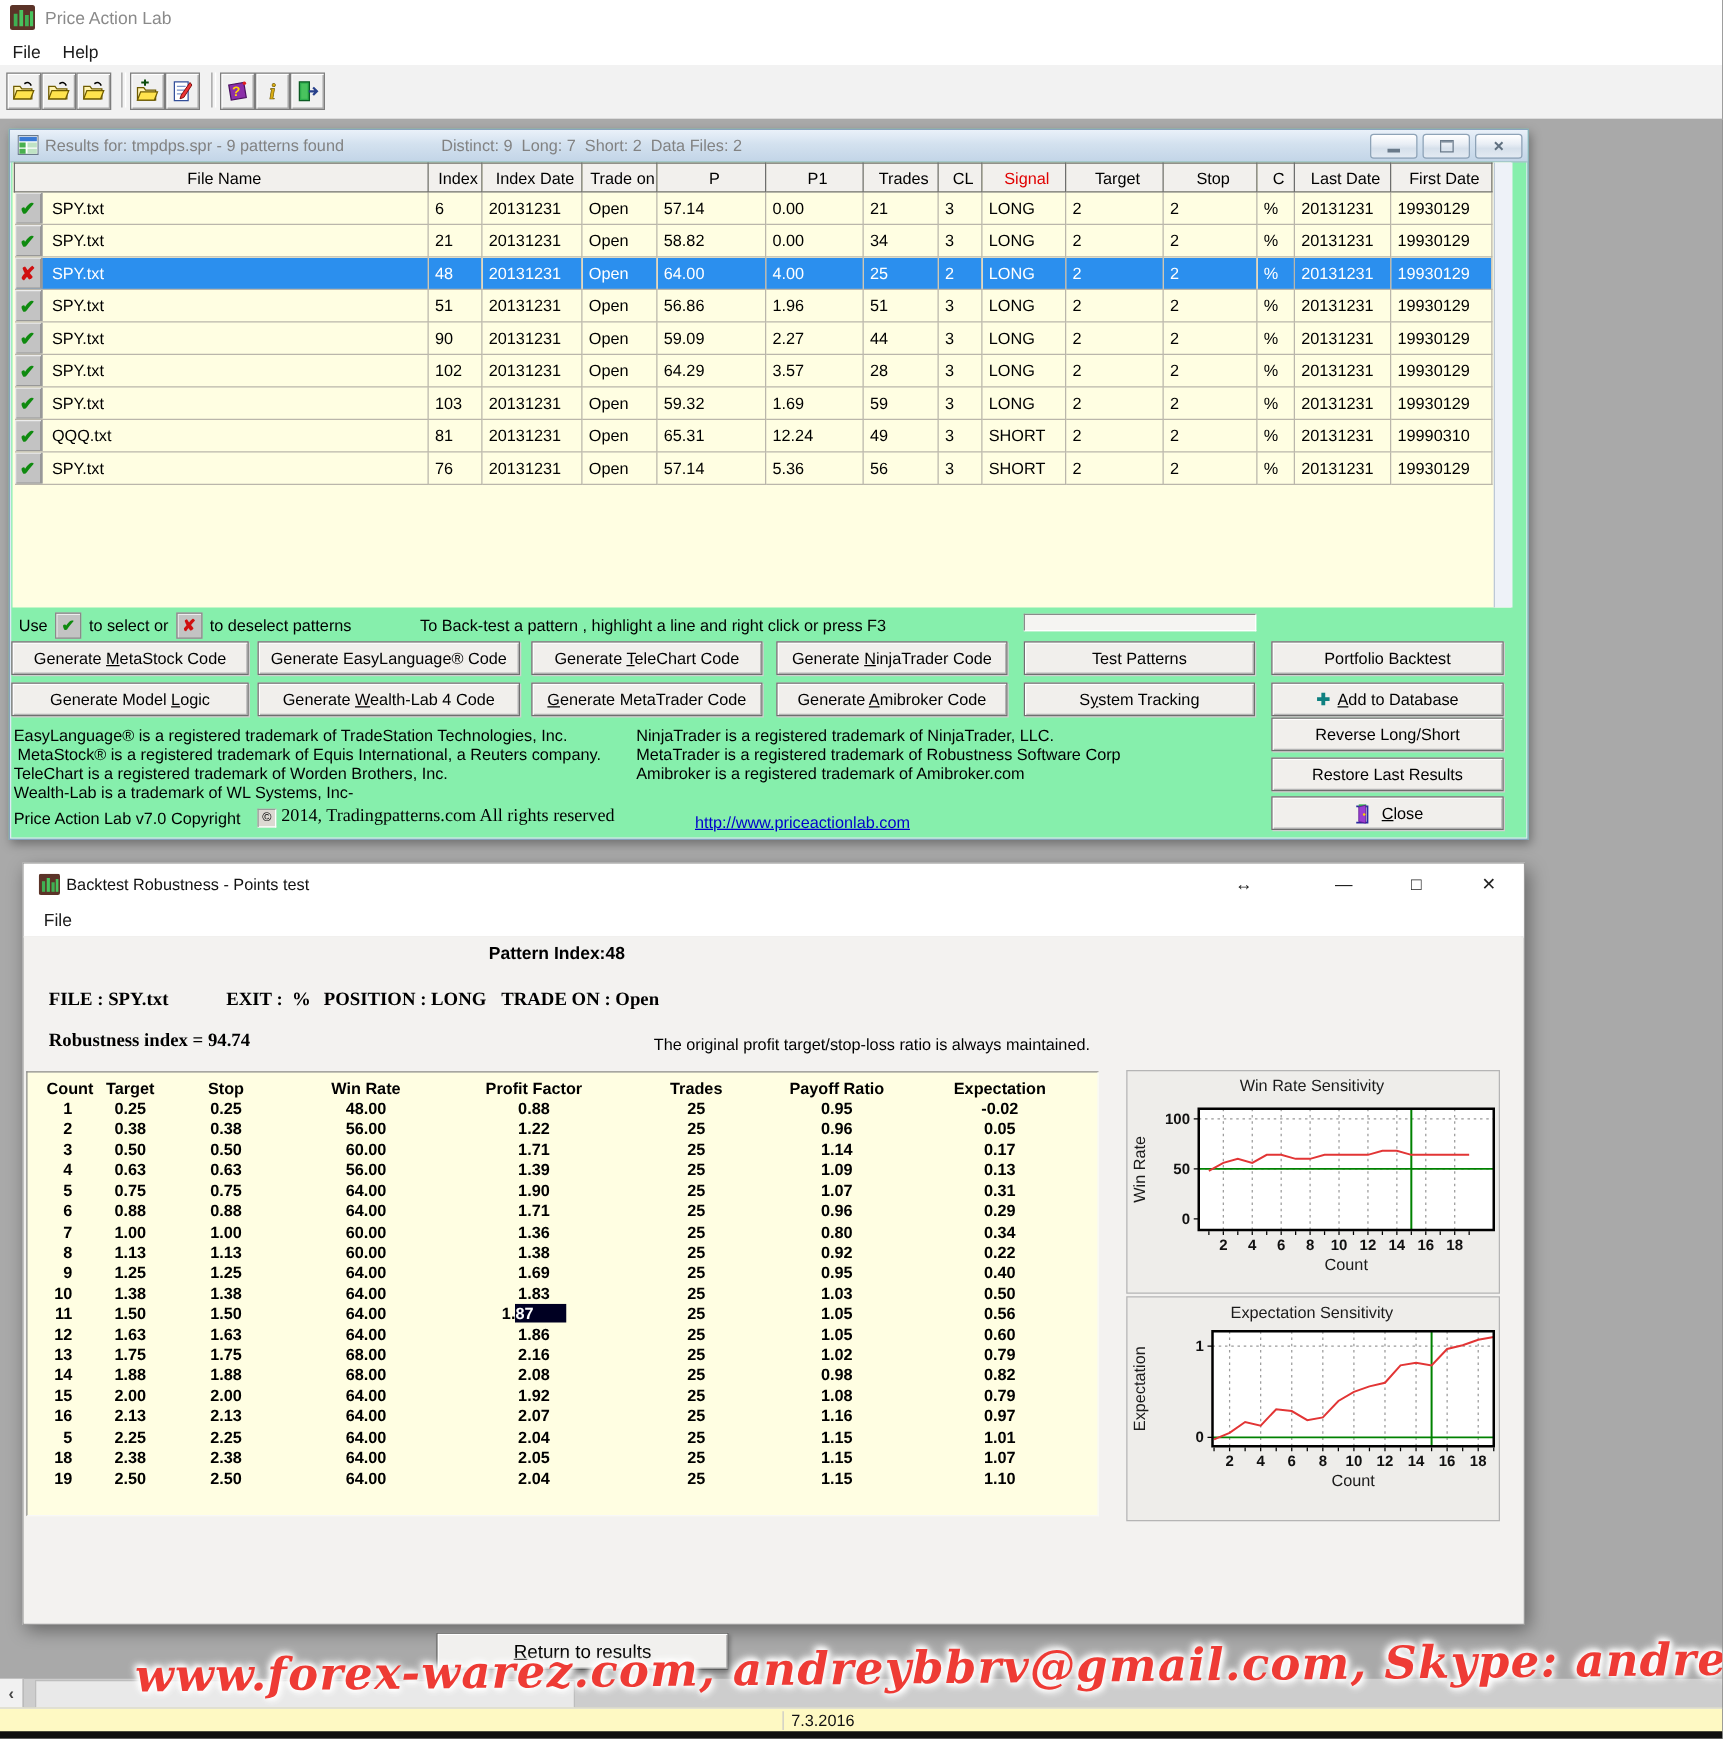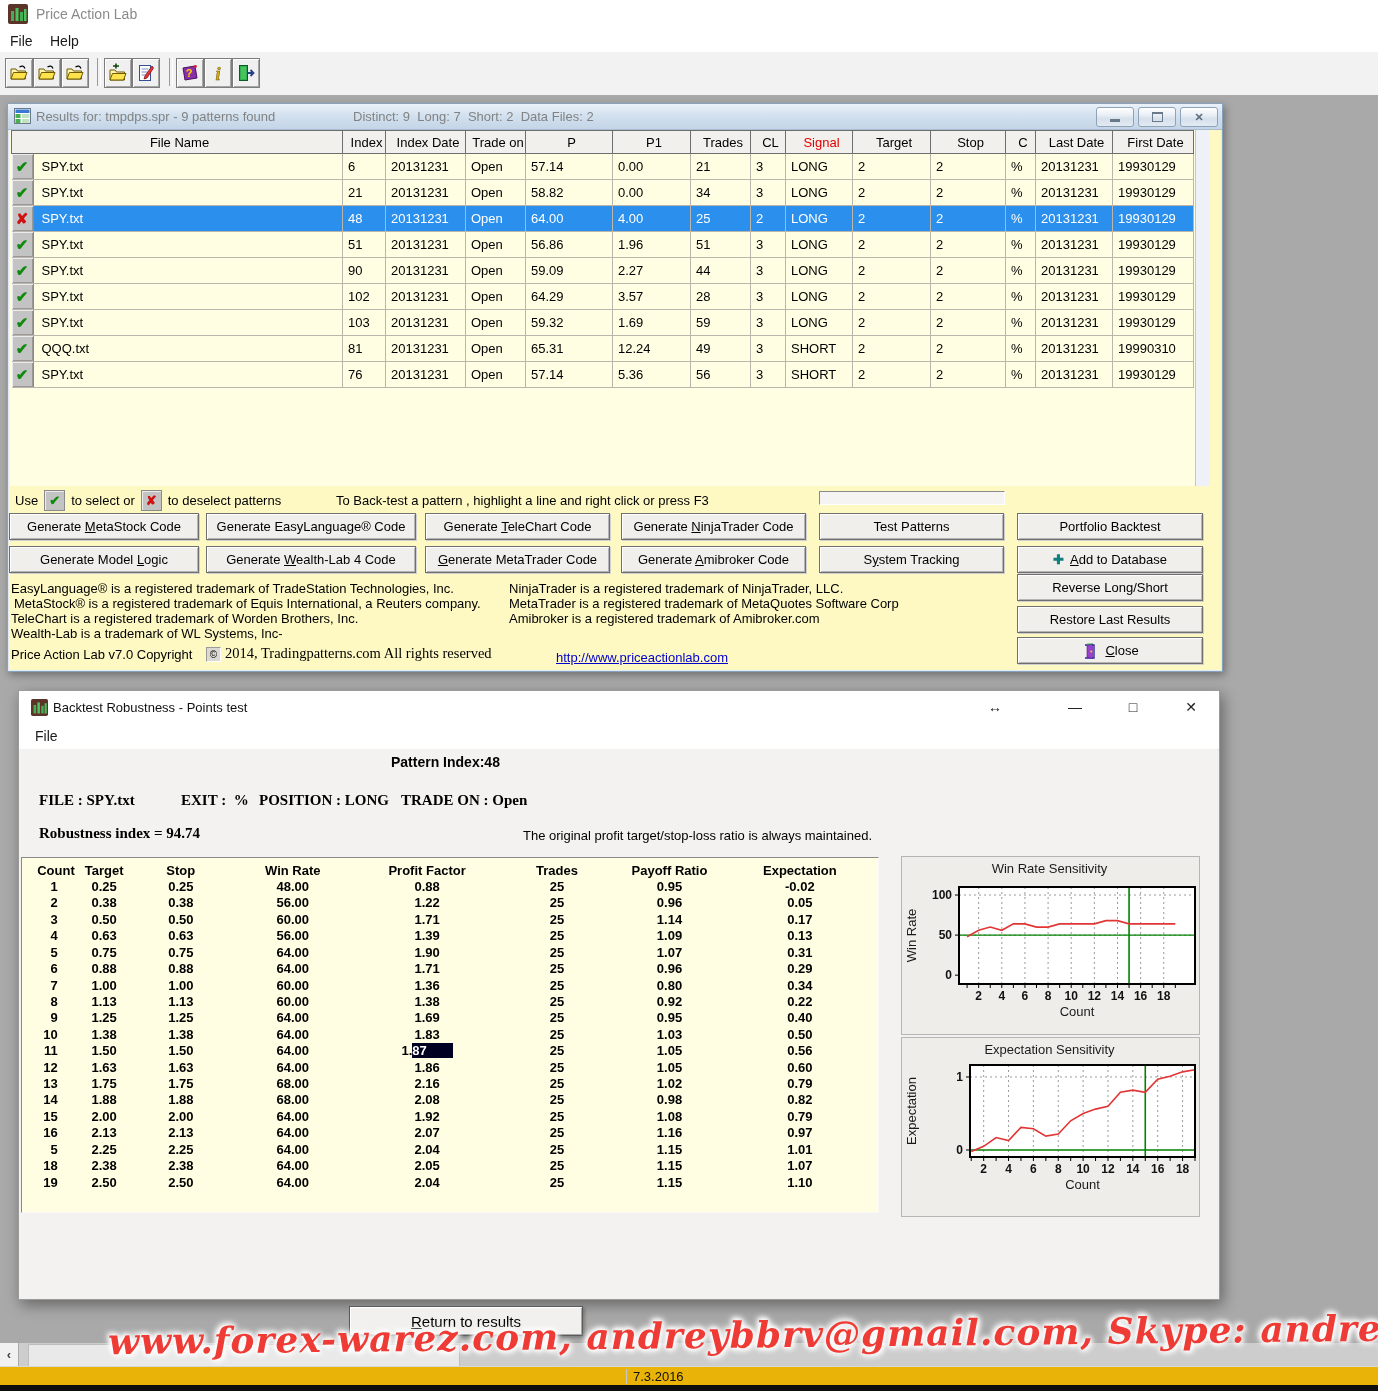--- a/index.html
+++ b/index.html
@@ -12,21 +12,21 @@
   .app-title{position:absolute;left:36px;top:6px;font-size:14px;color:#8a8a8a;}
   .app-menubar{position:absolute;left:0;top:28px;width:100%;height:24px;background:#fff;}
   .menu-item{position:absolute;top:3px;font-size:14px;color:#1a1a1a;padding:2px 6px;}
   .app-toolbar{position:absolute;left:0;top:52px;width:100%;height:43px;background:#f2f2f2;border-bottom:1px solid #dcdcdc;}
   .tbtn{position:absolute;top:6px;width:26px;height:28px;background:#f0f0f0;border:1px solid #7d7d7d;
         box-shadow:inset 1px 1px 0 #ffffff, inset -1px -1px 0 #a5a5a5;display:flex;align-items:center;justify-content:center;}
   .tsep{position:absolute;top:6px;width:2px;height:28px;border-left:1px solid #9a9a9a;border-right:1px solid #ffffff;}
   
   .mdi{position:absolute;left:0;top:95px;width:1378px;height:1248px;background:#a9a9a9;}
   
-  .rwin{position:absolute;left:7px;top:8px;width:1214px;height:567px;background:#fef9c3;
+  .rwin{position:absolute;left:7px;top:8px;width:1214px;height:567px;background:#86efac;
         border:1px solid #87a3bd;box-shadow:inset 0 0 0 1px #dfeaf4, 2px 3px 8px rgba(0,0,0,.35);}
   .rwin-titlebar{position:absolute;left:0;top:0;width:100%;height:25px;
         background:linear-gradient(#eaf1f9,#d3e1ef 45%,#c3d5e7);border-bottom:1px solid #a9bdd0;}
   .rwin-title{position:absolute;left:28px;top:5px;font-size:13px;color:#828282;}
   .rwin-stats{position:absolute;left:345px;top:5px;font-size:13px;color:#828282;}
   .cap-box{position:absolute;right:4px;top:3px;display:flex;gap:4px;}
   .cap-btn{width:36px;height:18px;border:1px solid #8ea3b7;border-radius:3px;
         background:linear-gradient(#ffffff,#e9eef5 40%,#d6e0eb 60%,#e3eaf2);
         display:flex;align-items:center;justify-content:center;color:#5f6f7f;font-size:11px;font-weight:bold;}
   .glyph-min{width:10px;height:3px;background:#6a7a8a;margin-top:7px;}
@@ -79,21 +79,21 @@
   .hl{background:#000022;color:#fff;padding-right:26px;}
   .chartpanel{position:absolute;width:297px;background:#eeedea;border:1px solid #b5b5b5;}
   .retbtn{position:absolute;left:330px;top:557px;width:232px;height:28px;background:#f1f0ee;
         border:1px solid #5a5a5a;box-shadow:inset 1px 1px 0 #fff, inset -1px -1px 0 #a8a8a8, 2px 2px 3px rgba(0,0,0,.25);
         display:flex;align-items:center;justify-content:center;font-size:15px;}
   
   .hscroll{position:absolute;left:0;top:1343px;width:1378px;height:23px;background:#cdcdcd;}
   .hs-btn{position:absolute;left:0;top:0;width:18px;height:23px;background:#f1f1f1;border-right:1px solid #aaa;
         display:flex;align-items:center;justify-content:center;color:#444;font-size:13px;font-weight:bold;}
   .hs-thumb{position:absolute;left:28px;top:1px;width:430px;height:21px;background:#e9e9e9;border:1px solid #bdbdbd;}
-  .statusbar{position:absolute;left:0;top:1366px;width:1378px;height:19px;background:#eab308;border-top:1px solid #d8d8d8;}
+  .statusbar{position:absolute;left:0;top:1366px;width:1378px;height:19px;background:#fef9c3;border-top:1px solid #d8d8d8;}
   .status-sep{position:absolute;left:626px;top:2px;width:1px;height:15px;background:#c8c8c8;}
   .status-date{position:absolute;left:633px;top:2px;font-size:13px;color:#111;}
   .blackstrip{position:absolute;left:0;top:1385px;width:1378px;height:6px;background:#0e0e0e;}
   .watermark{position:absolute;left:108px;top:1314px;width:1180px;font-family:"DejaVu Serif",serif;
         font-style:italic;font-weight:bold;font-size:36px;letter-spacing:1px;color:#ee3b35;white-space:nowrap;
         transform:rotate(-0.6deg);z-index:50;
         text-shadow:0 0 4px #fff,0 0 6px #fff,0 0 9px #fff,2px 2px 6px #fff,-2px -2px 6px #fff;}
   u{text-decoration:underline;}
   svg{display:block;}
 </style>
@@ -522,21 +522,21 @@
             <span><u>C</u>lose</span>
           </div>
         </div>
 
       <div id="trademarks">
           <div class="tmline" style="left: 3px; top: 477px;">EasyLanguage® is a registered trademark of TradeStation Technologies, Inc.</div>
           <div class="tmline" style="left: 6px; top: 492px;">MetaStock® is a registered trademark of Equis International, a Reuters company.</div>
           <div class="tmline" style="left: 3px; top: 507px;">TeleChart is a registered trademark of Worden Brothers, Inc.</div>
           <div class="tmline" style="left: 3px; top: 522px;">Wealth-Lab is a trademark of WL Systems, Inc-</div>
           <div class="tmline" style="left: 501px; top: 477px;">NinjaTrader is a registered trademark of NinjaTrader, LLC.</div>
-          <div class="tmline" style="left: 501px; top: 492px;">MetaTrader is a registered trademark of MetaQuotes Software Corp</div>
+          <div class="tmline" style="left: 501px; top: 492px;">MetaTrader is a registered trademark of Robustness Software Corp</div>
           <div class="tmline" style="left: 501px; top: 507px;">Amibroker is a registered trademark of Amibroker.com</div>
         </div>
 
       <span class="tmline" style="left:3px;top:543px">Price Action Lab v7.0 Copyright</span>
       <span class="cpybox" style="left:198px;top:543px">©</span>
       <span class="tmline cpy-serif" style="left:217px;top:542px">2014, Tradingpatterns.com All rights reserved</span>
       <span class="abs link" style="left:548px;top:546px">http://www.priceactionlab.com</span>
     </div>
 
     <div class="dlg">

